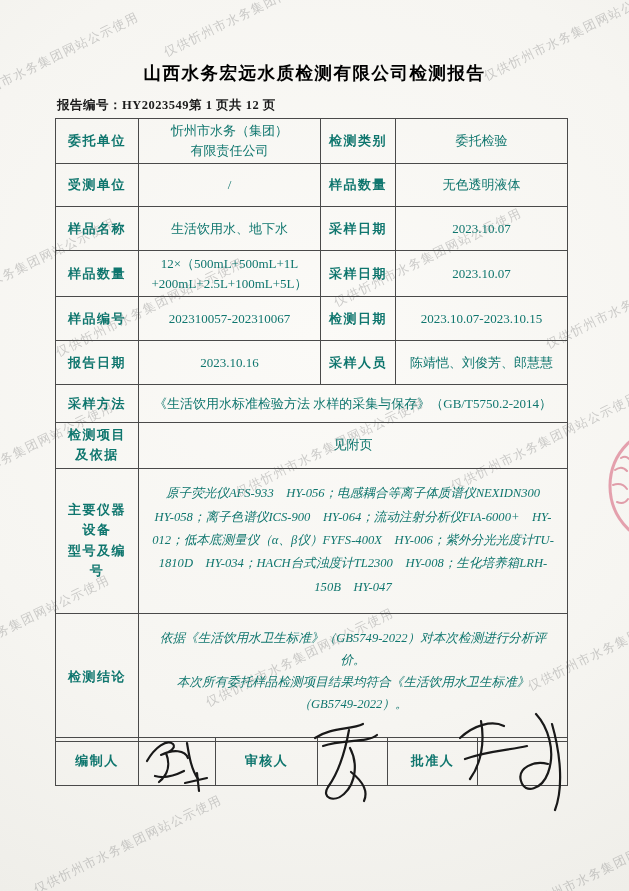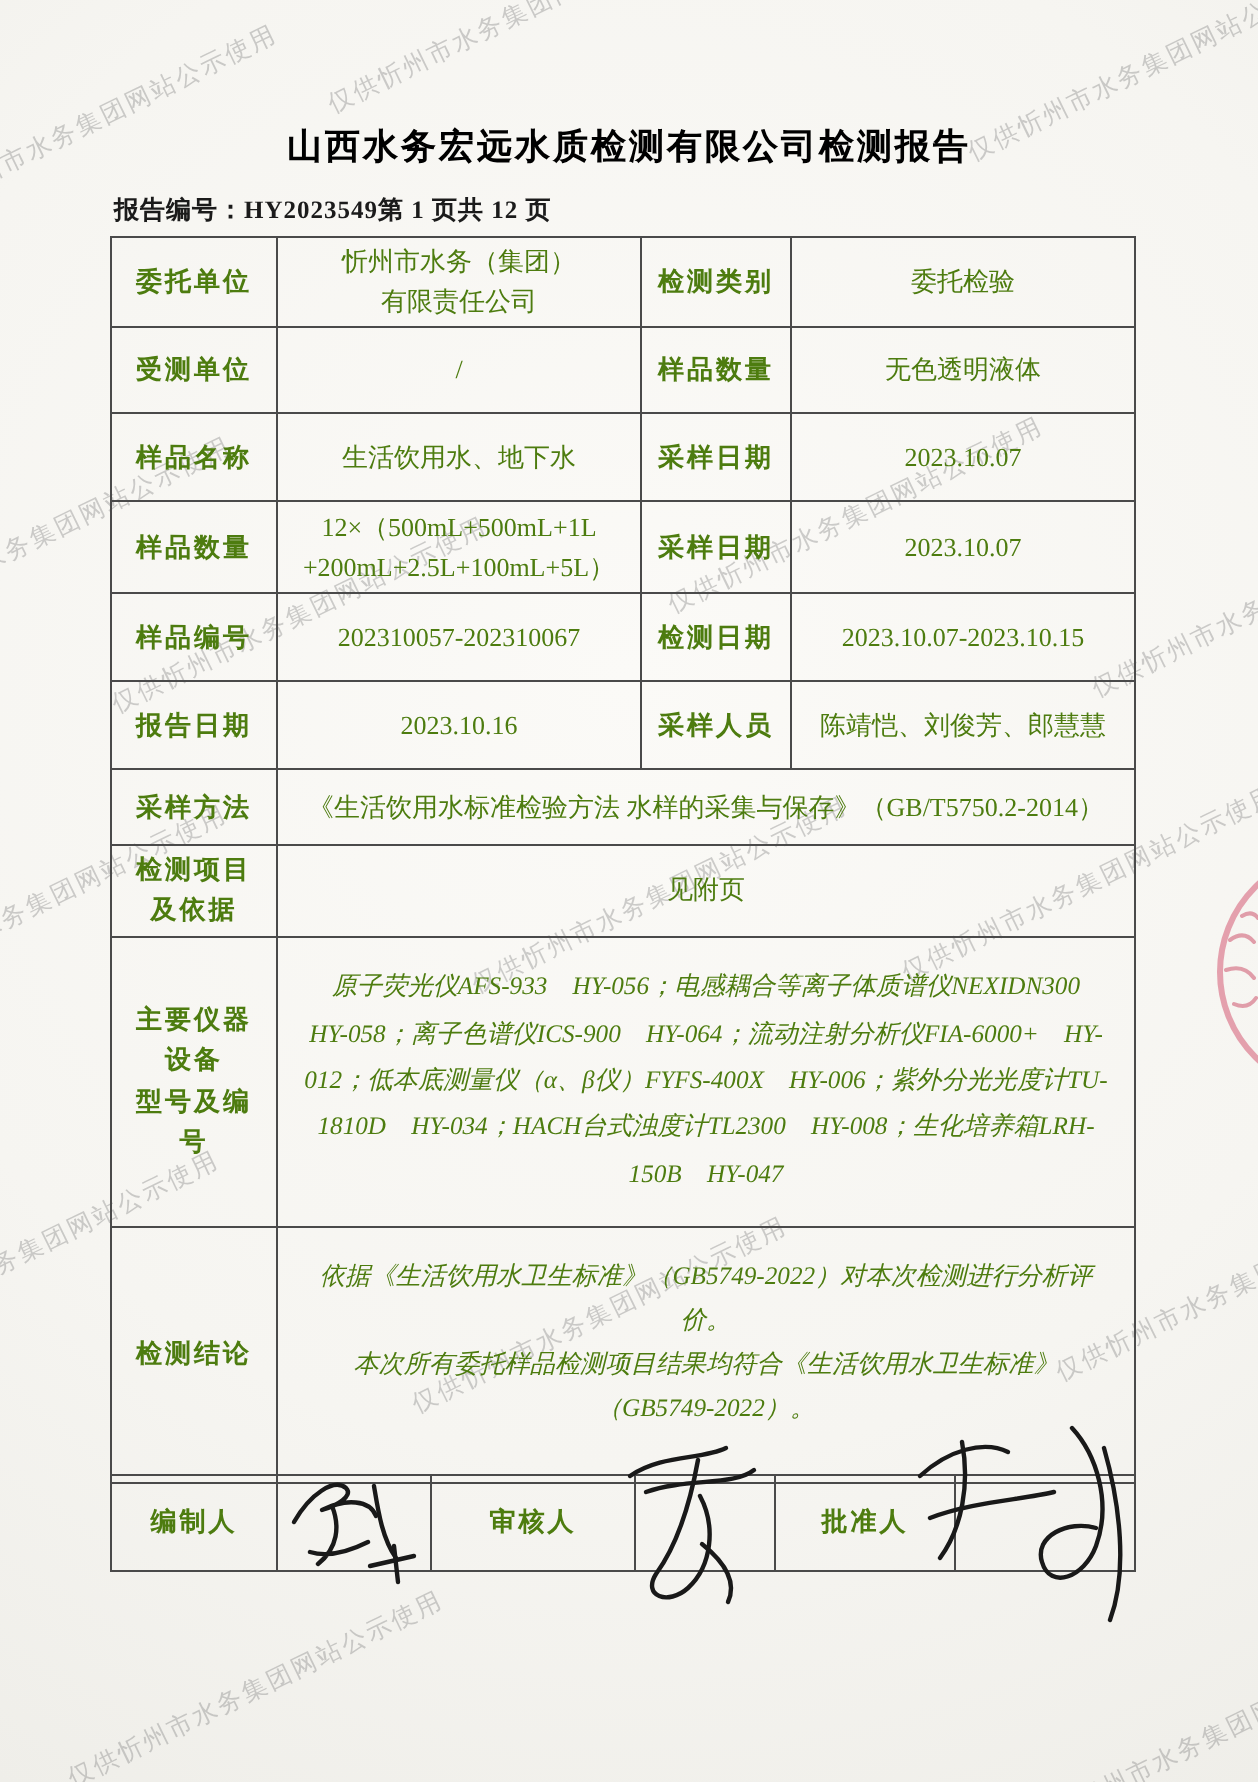--- a/index.html
+++ b/index.html
@@ -22,21 +22,21 @@
     font-family:"Liberation Sans","DejaVu Sans",sans-serif;
   }
   .meta-line{
     position:absolute;top:97px;left:57px;width:510px;z-index:2;
     display:flex;
     font-size:12.5px;font-weight:bold;color:#1b1b1b;letter-spacing:0.5px;
   }
   table{
     position:absolute;left:55px;z-index:2;
     border-collapse:collapse;table-layout:fixed;
-    font-size:13px;color:#4d7c0f;padding-left:46px;
+    font-size:13px;color:#0f766e;padding-left:46px;
   }
   .main-table{top:118px;width:512px;}
   .sig-table{top:737px;width:512px;}
   td{
     border:1px solid #4a4a4a;
     text-align:center;vertical-align:middle;
     padding:2px 5px;line-height:1.55;
   }
   .lbl{font-weight:bold;letter-spacing:1.5px;}
   .pre{white-space:pre-line;}

